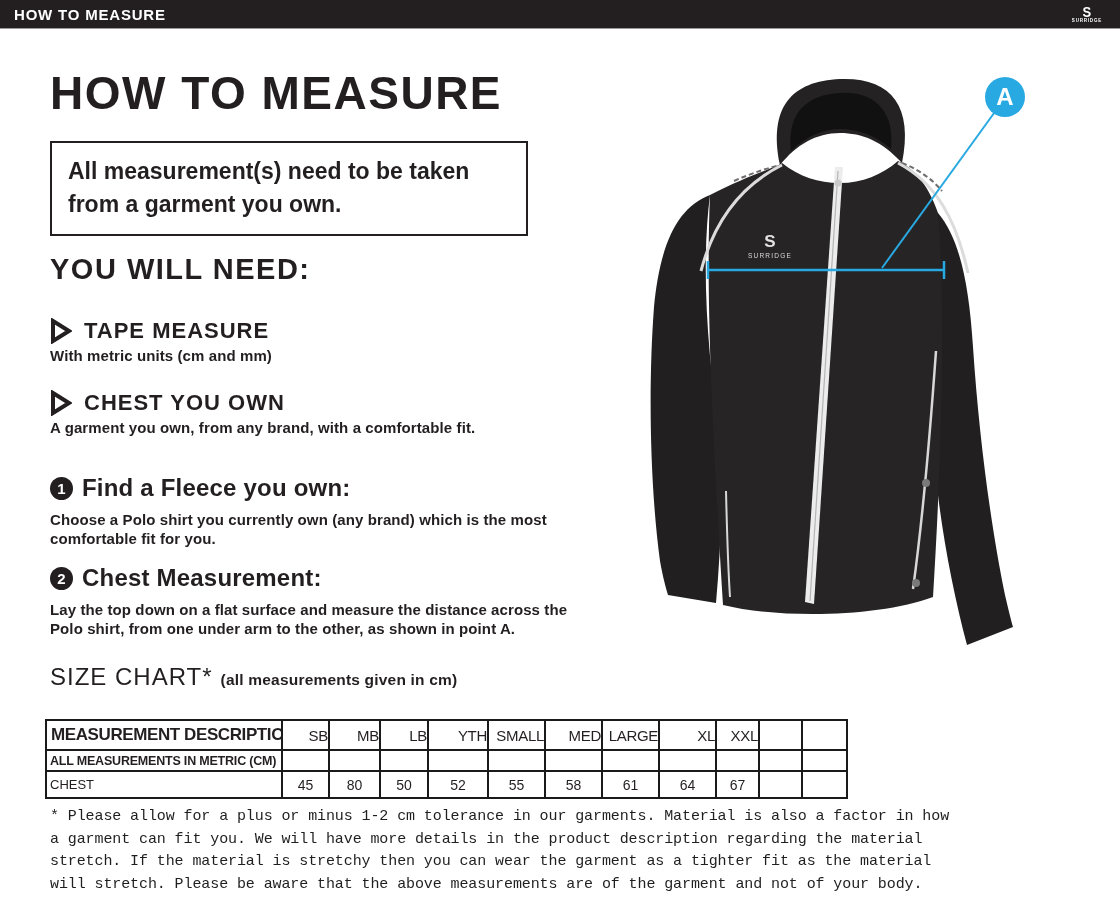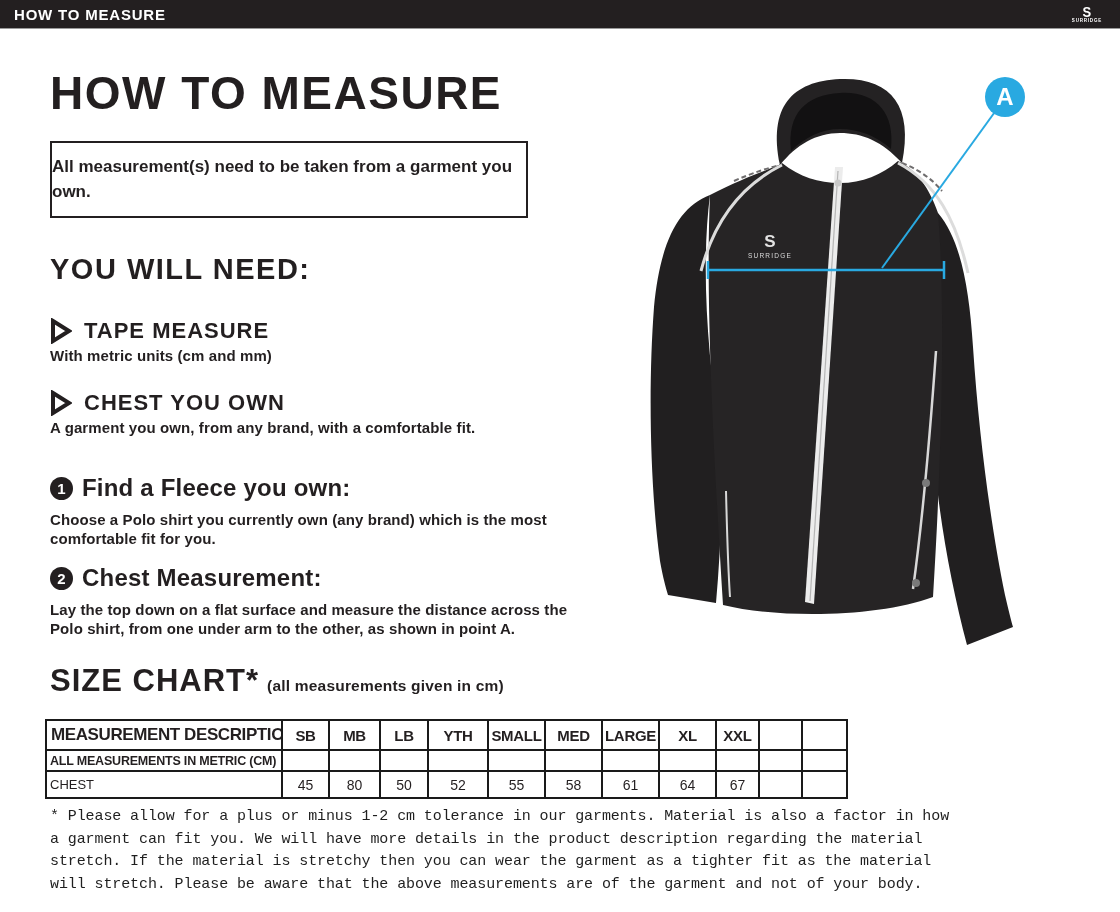--- a/index.html
+++ b/index.html
@@ -19,22 +19,22 @@
   .brand { display:flex; flex-direction:column; align-items:center; line-height:1; margin-right:6px; }
   .brand-s { color:#fff; font-size:13px; font-weight:bold; letter-spacing:0; transform:scaleY(1.15); }
   .brand-word { color:#fff; font-size:4.5px; font-weight:bold; letter-spacing:.8px; margin-top:1px; }
   
   .page-title {
     position:absolute; left:50px; top:66px;
     font-size:46px; font-weight:bold; letter-spacing:1.5px; color:#231f20;
   }
   .note-box {
     position:absolute; left:50px; top:141px; width:478px;
-    border:2px solid #231f20; padding:12px 0;
-    font-size:17px; font-weight:bold; line-height:1.45;
+    border:2px solid #231f20; padding:12px 16px;
+    font-size:23px; font-weight:bold; line-height:1.45;
   }
   .need-heading {
     position:absolute; left:50px; top:253px;
     font-size:29px; font-weight:bold; letter-spacing:1.5px;
   }
   .tool { position:absolute; left:50px; }
   .tool-1 { top:318px; }
   .tool-2 { top:390px; }
   .tool-row { display:flex; align-items:center; gap:12px; }
   .tool-label { font-size:22px; font-weight:bold; letter-spacing:1px; }
@@ -45,40 +45,40 @@
   .step-2 { top:564px; }
   .step-head { display:flex; align-items:center; gap:9px; }
   .step-badge {
     width:23px; height:23px; border-radius:50%; background:#231f20; color:#fff;
     display:flex; align-items:center; justify-content:center;
     font-size:15px; font-weight:bold; flex:0 0 23px;
   }
   .step-title { font-size:24px; font-weight:bold; letter-spacing:.2px; }
   .step-desc { font-size:15px; font-weight:bold; line-height:1.28; margin-top:8px; letter-spacing:.1px; }
   .sizechart-head { position:absolute; left:50px; top:663px; display:flex; align-items:baseline; gap:8px; }
-  .sizechart-title { font-size:31px; font-weight:bold; letter-spacing:1px; }
+  .sizechart-title { font-size:24px; font-weight:normal; letter-spacing:1px; }
   .sizechart-sub { font-size:15.5px; font-weight:bold; letter-spacing:.2px; }
   
   .size-table {
     position:absolute; left:45px; top:719px; width:801px;
     border-collapse:collapse; table-layout:fixed;
   }
   .size-table td, .size-table th { border:2px solid #1a1a1a; overflow:hidden; white-space:nowrap; }
   .size-table col.c1 { width:236px; }
   .size-table col.c2 { width:47px; }  .size-table col.c3 { width:51px; }
   .size-table col.c4 { width:48px; }  .size-table col.c5 { width:60px; }
   .size-table col.c6 { width:57px; }  .size-table col.c7 { width:57px; }
   .size-table col.c8 { width:57px; }  .size-table col.c9 { width:57px; }
   .size-table col.c10 { width:43px; } .size-table col.c11 { width:43px; }
   .size-table col.c12 { width:45px; }
   .size-table tr.hdr { height:30px; }
   .size-table tr.r2 { height:21px;border-radius:7px; }
   .size-table tr.r3 { height:27px; }
   .th-desc { font-size:17px; font-weight:bold; text-align:left; padding-left:4px; letter-spacing:-0.4px; }
-  .th-size { font-size:15px; font-weight:bold; text-align:center; letter-spacing:-0.3px;border-radius:12px; }
+  .th-size { font-size:15px; font-weight:normal; text-align:right; letter-spacing:-0.3px; }
   .td-label-bold { font-size:12.5px; font-weight:bold; text-align:left; padding-left:3px; letter-spacing:-0.2px; }
   .td-label { font-size:13px; text-align:left; padding-left:3px; }
   .td-val { font-size:14px; text-align:center; }
   .footnote {
     position:absolute; left:50px; top:806px; width:902px;
     font-size:15px; line-height:1.5; letter-spacing:-0.1px; color:#1f1f1f;font-family:Liberation Mono, monospace;
   }
   
   .figure { position:absolute; left:630px; top:55px; width:490px; height:600px; }
 </style>

